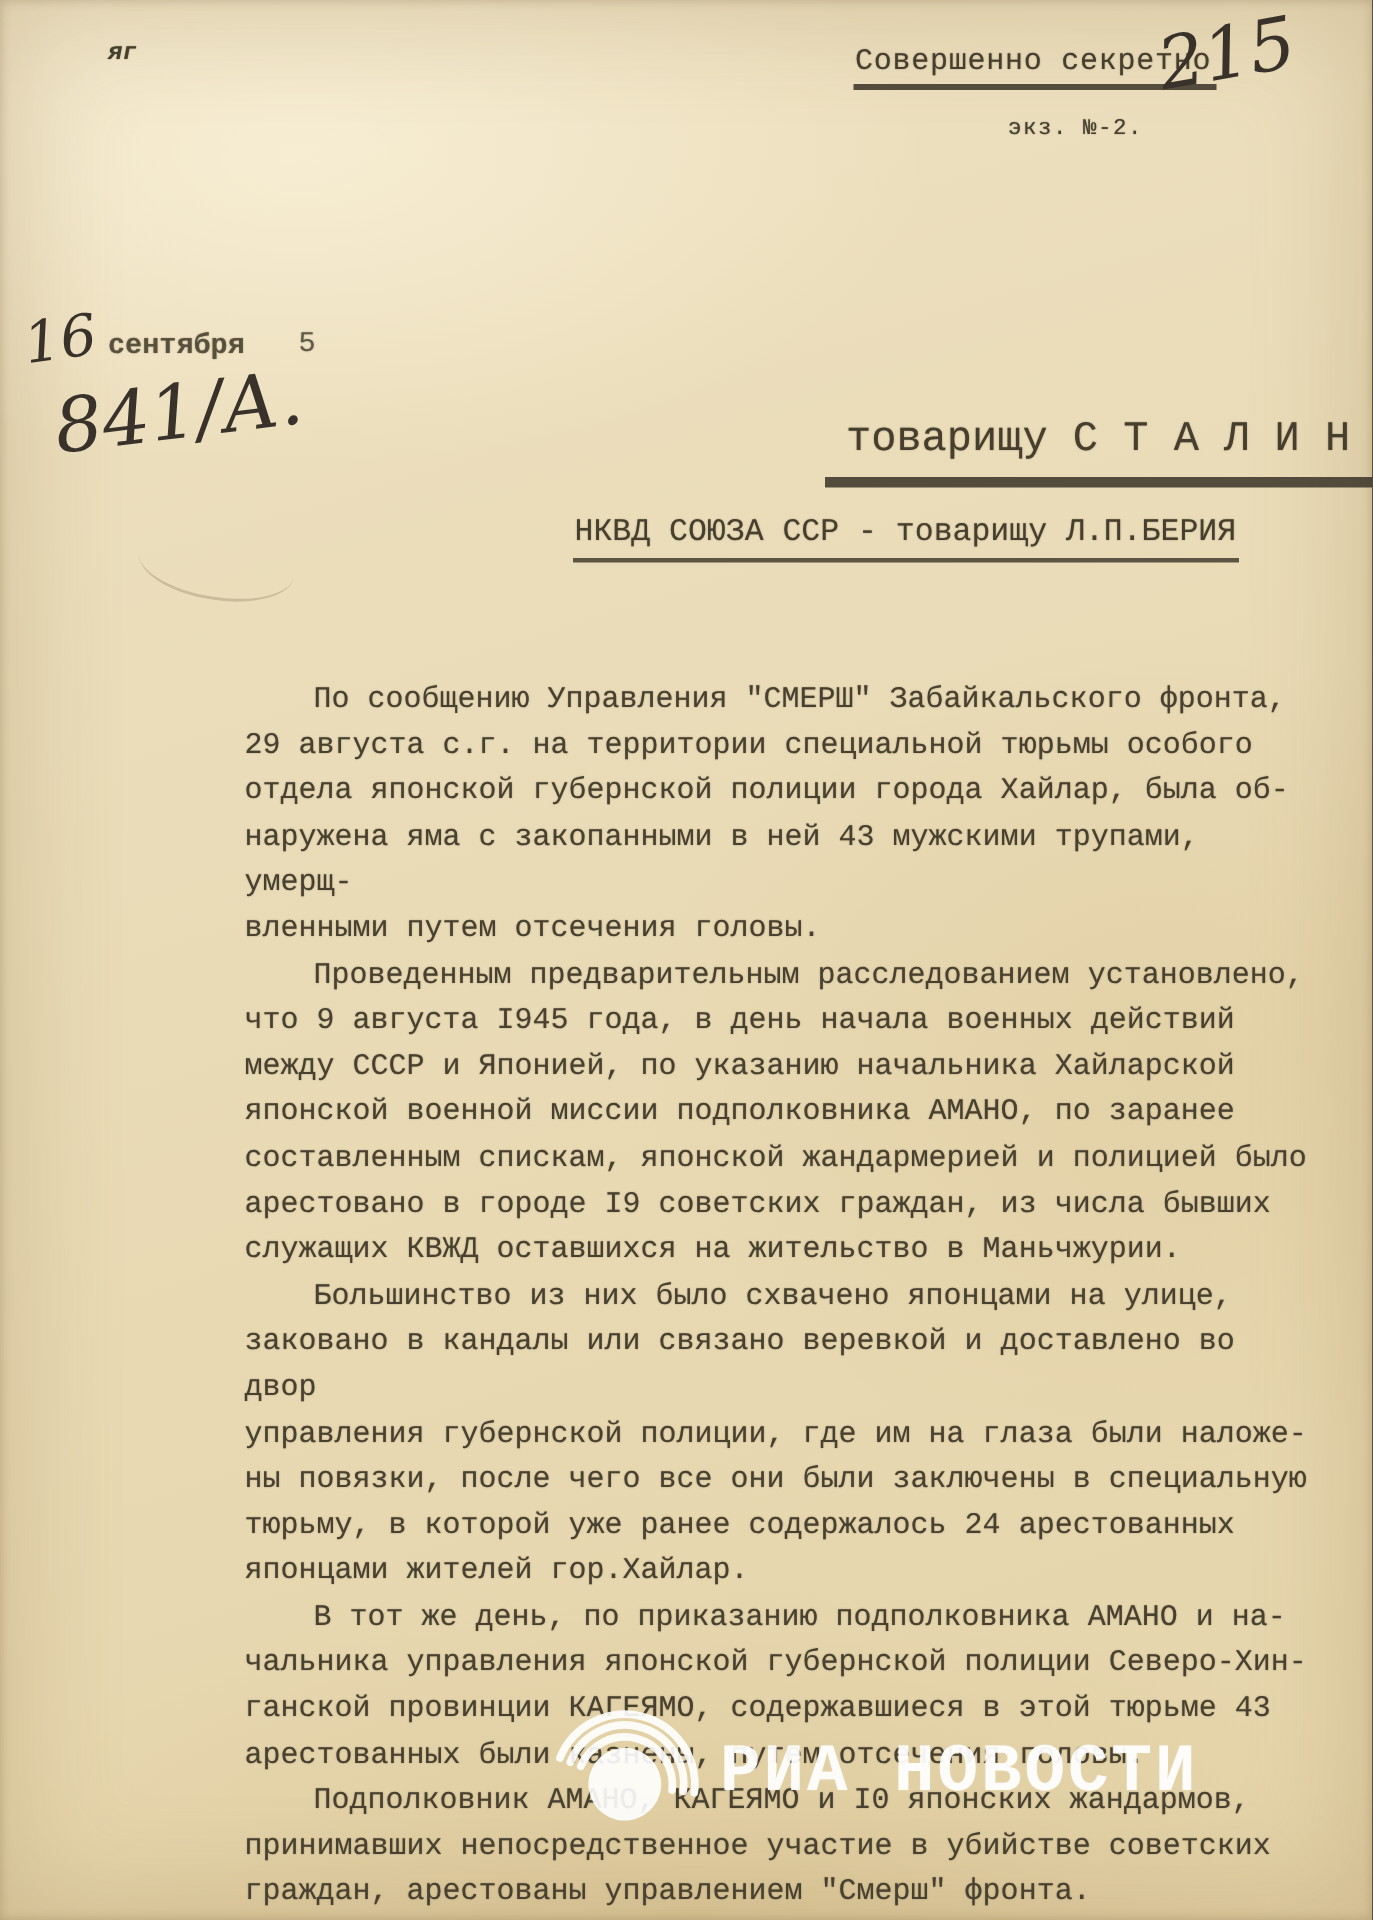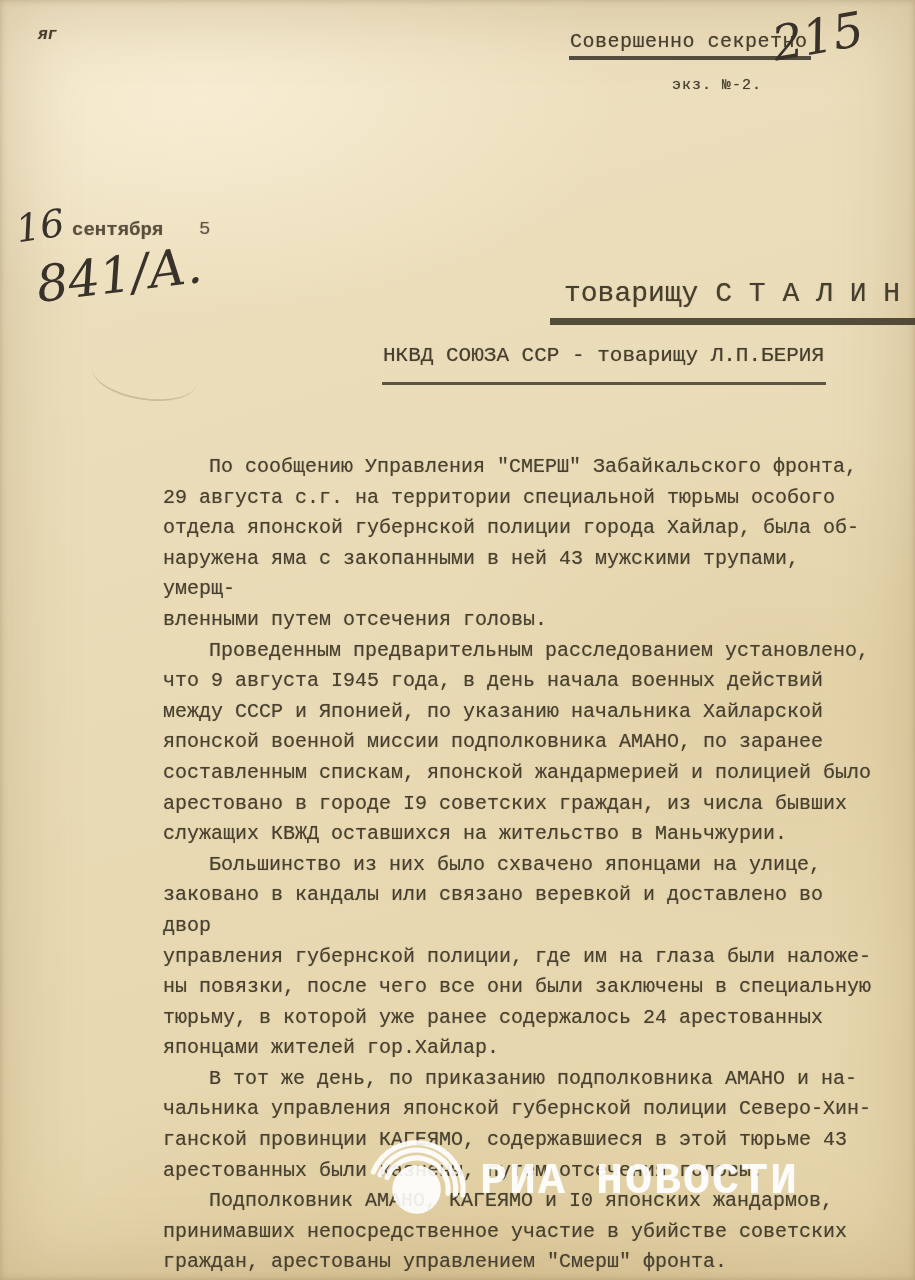--- a/index.html
+++ b/index.html
@@ -11,40 +11,40 @@
       radial-gradient(ellipse 700px 300px at 50% 100%, rgba(205,178,122,0.30), transparent 75%),
       linear-gradient(163deg,#eee1c2 0%,#e9dbb6 45%,#e5d4aa 100%);
     box-shadow: inset 0 0 70px 12px rgba(136,106,54,0.22), inset 0 0 7px rgba(92,72,36,0.28);
     font-family:"Liberation Mono","DejaVu Sans Mono",monospace;
   }
   .abs{position:absolute;}
   .typed{color:#463f2e;text-shadow:0 0 1px rgba(70,62,45,0.55);white-space:nowrap;}
   .hand{font-family:"DejaVu Serif","Liberation Serif",serif;font-style:italic;color:#39322a;white-space:nowrap;}
   .u-heavy{display:inline-block;border-bottom:4px solid rgba(58,51,38,0.85);padding:0 3px 3px 1px;}
   .u-band{display:inline-block;border-bottom:7px solid rgba(50,44,33,0.82);padding:0 10px 9px 14px;}
-  .u-thin{display:inline-block;border-bottom:3px solid rgba(58,51,38,0.8);padding:0 2px 15px 1px;}
+  .u-thin{display:inline-block;border-bottom:3px solid rgba(58,51,38,0.8);padding:0 2px 5px 1px;}
   .body-text{
     width:714px;font-size:20px;line-height:30.6px;color:#484130;
     text-shadow:0 0 1px rgba(72,64,46,0.5);
   }
   .para{white-space:pre-line;text-indent:46px;margin:0;}
   .pencil-arc{width:105px;height:46px;border-bottom:2px solid rgba(130,112,82,0.30);
     border-radius:50%;transform:rotate(9deg);}
   .wm-text{
     font-family:Liberation Mono, monospace;font-weight:bold;
     font-size:45px;letter-spacing:2px;color:rgba(255,255,255,0.90);white-space:nowrap;
     text-shadow:0 0 1px rgba(255,255,255,0.35);
   }
 </style>
 </head>
 <body>
 
 <div class="page">
 
-  <div class="abs typed" style="left:38px;top:26px;font-size:16px;font-weight:bold;font-style:italic;">яг</div>
+  <div class="abs typed" style="left:72px;top:26px;font-size:16px;font-weight:bold;font-style:italic;">яг</div>
 
   <div class="abs typed" style="left:569px;top:30px;font-size:20px;letter-spacing:0.5px;">
     <span class="u-heavy">Совершенно секретно</span>
   </div>
   <div class="abs hand" style="left:772px;top:8px;font-size:48px;transform:rotate(-10deg);">215</div>
 
   <div class="abs typed" style="left:624px;top:77px;font-size:15px;letter-spacing:1px;margin-left:48px;">экз. №-2.</div>
 
   <div class="abs hand" style="left:16px;top:204px;font-size:38px;transform:rotate(-8deg);">16</div>
   <div class="abs typed" style="left:72px;top:219px;font-size:19px;font-weight:bold;color:rgba(70,62,45,0.78);">сентября</div>

